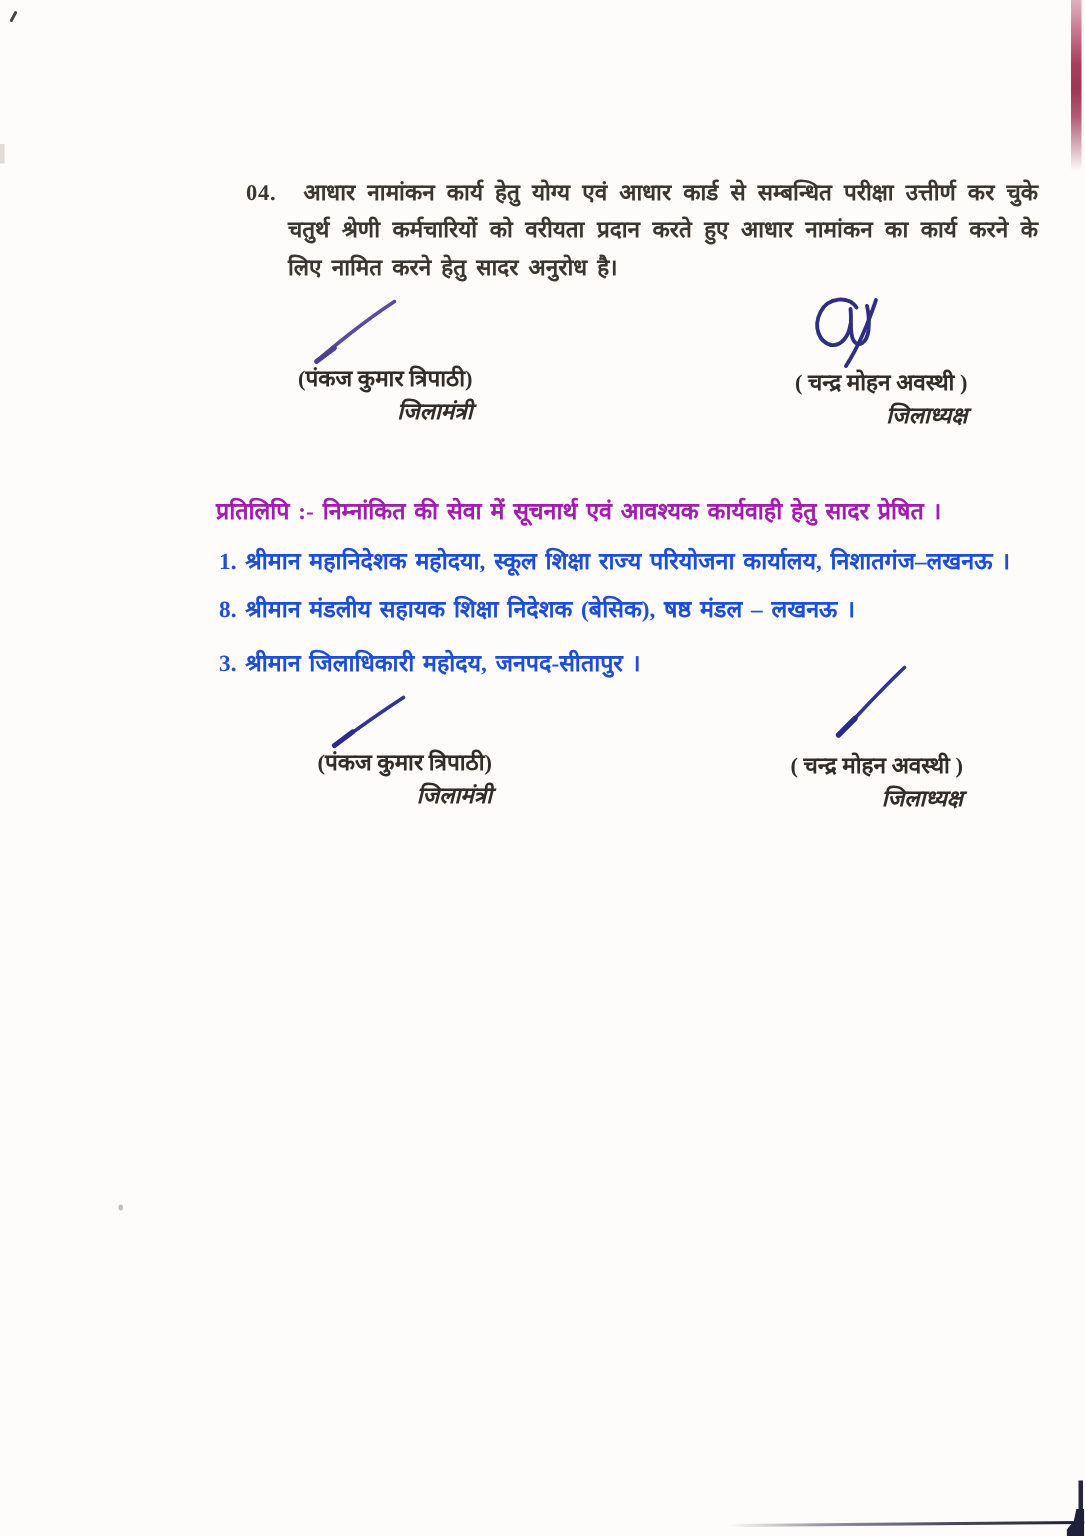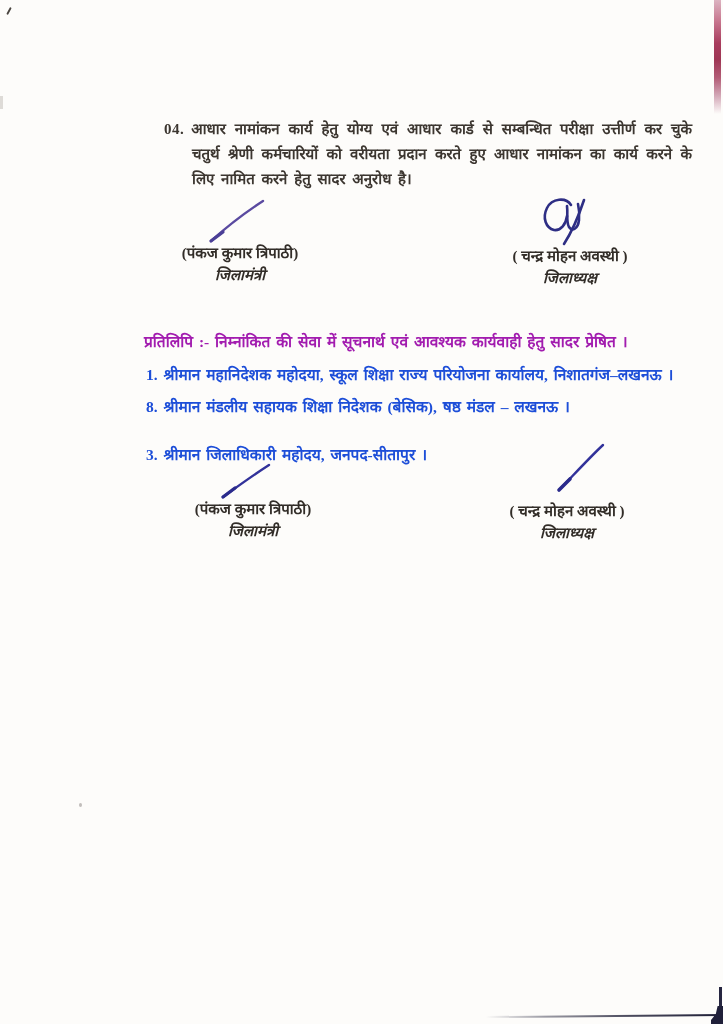--- a/index.html
+++ b/index.html
@@ -9,44 +9,44 @@
     font-family:"Liberation Serif","DejaVu Serif",serif;
   }
   .abs{position:absolute;}
   
   .para{
     left:164px;top:117px;width:500px;
     font-size:15px;line-height:25px;color:#3c3630;
     text-align:justify;word-spacing:3px;
     padding-left:28px;text-indent:-28px;font-weight:600;
   }
-  .para .num{margin-right:7px;letter-spacing:0.5px;}
+  .para .num{margin-right:18px;letter-spacing:0.5px;}
   
-  .sigblock{width:150px;text-align:center;color:#322d28;}
+  .sigblock{width:150px;text-align:right;color:#322d28;}
   .sigblock .name{font-size:15px;font-weight:700;line-height:20px;white-space:nowrap;}
   .sigblock .title{font-size:15px;font-weight:700;line-height:24px;font-style:italic;}
   .sig-top-left{left:165px;top:243px;}
   .sig-top-right{left:495px;top:246px;}
   .sig-bot-left{left:178px;top:499px;}
   .sig-bot-right{left:492px;top:501px;}
   .sigstroke{overflow:visible;}
   
   .copy-heading{
     left:144px;top:331px;width:560px;
     font-size:15.5px;font-weight:700;color:#a21caf;line-height:21px;
     word-spacing:2px;white-space:nowrap;
   }
   .copy-item{
     left:146px;width:570px;
     font-size:15.5px;font-weight:700;color:#1d4ed8;line-height:21px;
     word-spacing:2px;white-space:nowrap;
   }
   .item-1{top:364px;}
   .item-2{top:396px;}
-  .item-3{top:444px;}
+  .item-3{top:432px;}
   
   .pen-mark{
     left:8px;top:7px;width:2px;height:8px;background:#4a4540;
     transform:rotate(28deg);border-radius:1px;
   }
   .edge-strip{
     left:714px;top:0;width:7px;height:114px;
     background:linear-gradient(to bottom,
       #dcb3c1 0%,#c87890 18%,#a83c5d 38%,#9e3554 52%,
       #b25b75 68%,#d3a8b7 84%,rgba(253,252,250,0) 100%);

